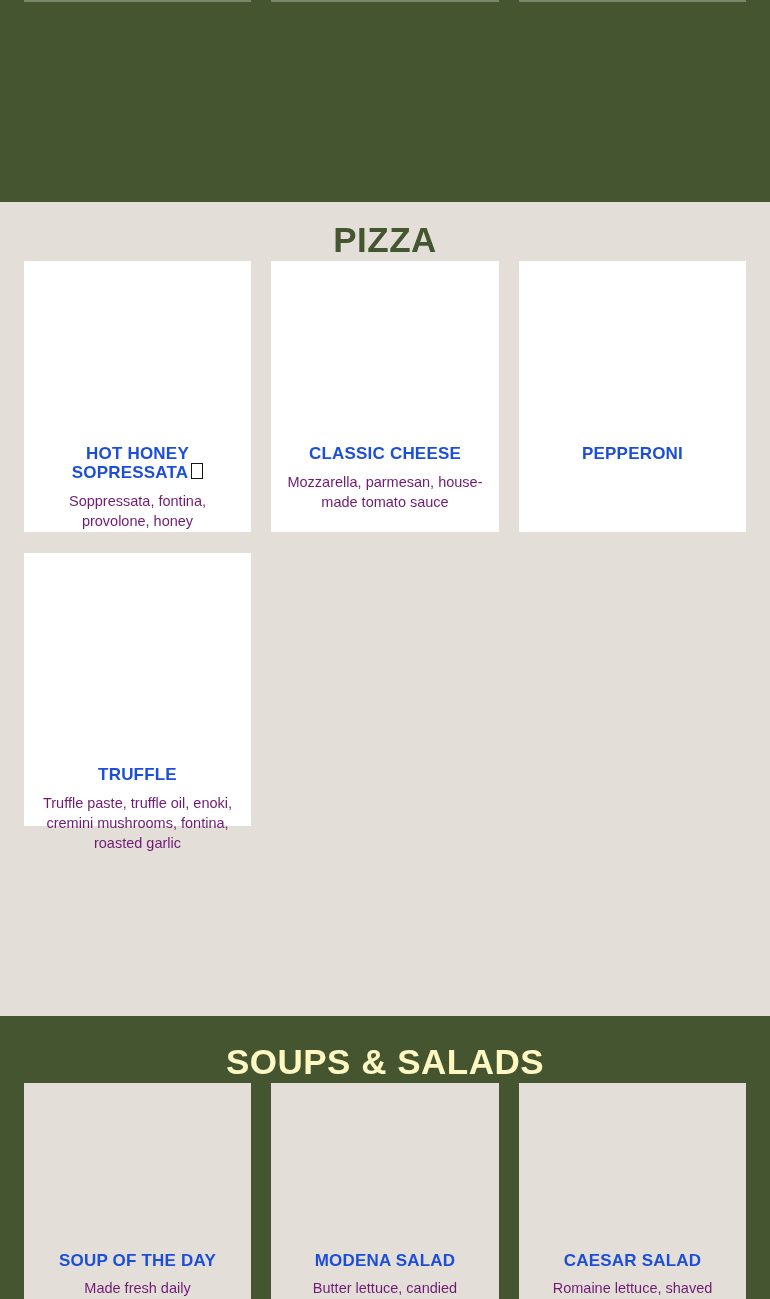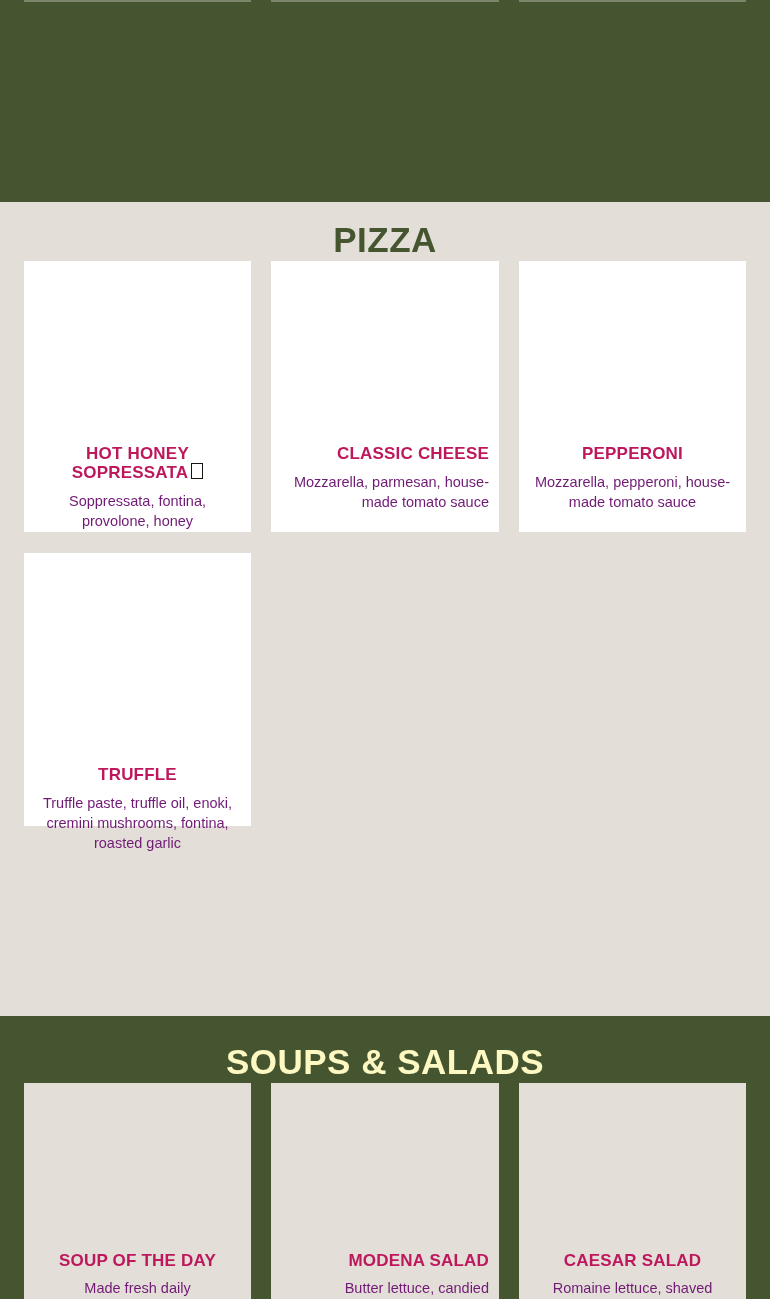--- a/index.html
+++ b/index.html
@@ -115,21 +115,21 @@
     box-sizing: border-box;
     padding: 0 10px 14px 10px;
   }
 
   .card-title {
     margin: 0 0 9px 0;
     font-size: 17px;
     font-weight: 700;
     line-height: 1.06;
     letter-spacing: 0.2px;
-    color: #be185d;
+    color: #1d4ed8;
     text-transform: uppercase;
   }
 
   .card-desc {
     margin: 0;
     font-size: 14.5px;
     line-height: 1.38;
     color: #701a75;
     font-weight: 400;
   }
@@ -139,21 +139,21 @@
     width: 10px;
     height: 14px;
     border: 1px solid #16160f;
     vertical-align: -1px;
     margin-left: 3px;
     background: transparent;
   }
 
   
   .col1 { left: 0px;   width: 227px; }
-  .col2 { left: 247px; width: 228px; text-align: right; }
+  .col2 { left: 247px; width: 228px; }
   .col3 { left: 495px; width: 227px; }
 
   
   .prow1 { top: 0px;   height: 271px; }
   .prow1 .card-image { height: 184px; }
   .prow2 { top: 292px; height: 273px; gap: 45px; }
   .prow2 .card-image { height: 168px; }
 
   
   .section-soups {
@@ -221,21 +221,20 @@
         <div class="card-body">
           <h3 class="card-title">CLASSIC CHEESE</h3>
           <p class="card-desc">Mozzarella, parmesan, house-made tomato sauce</p>
         </div>
       </article>
 
       <article class="menu-card light col3 prow1">
         <div class="card-image"></div>
         <div class="card-body">
           <h3 class="card-title">PEPPERONI</h3>
-          <p class="card-desc">Mozzarella, pepperoni, house-made tomato sauce</p>
         </div>
       </article>
 
       <article class="menu-card light col1 prow2">
         <div class="card-image"></div>
         <div class="card-body">
           <h3 class="card-title">TRUFFLE</h3>
           <p class="card-desc">Truffle paste, truffle oil, enoki, cremini mushrooms, fontina, roasted garlic</p>
         </div>
       </article>

